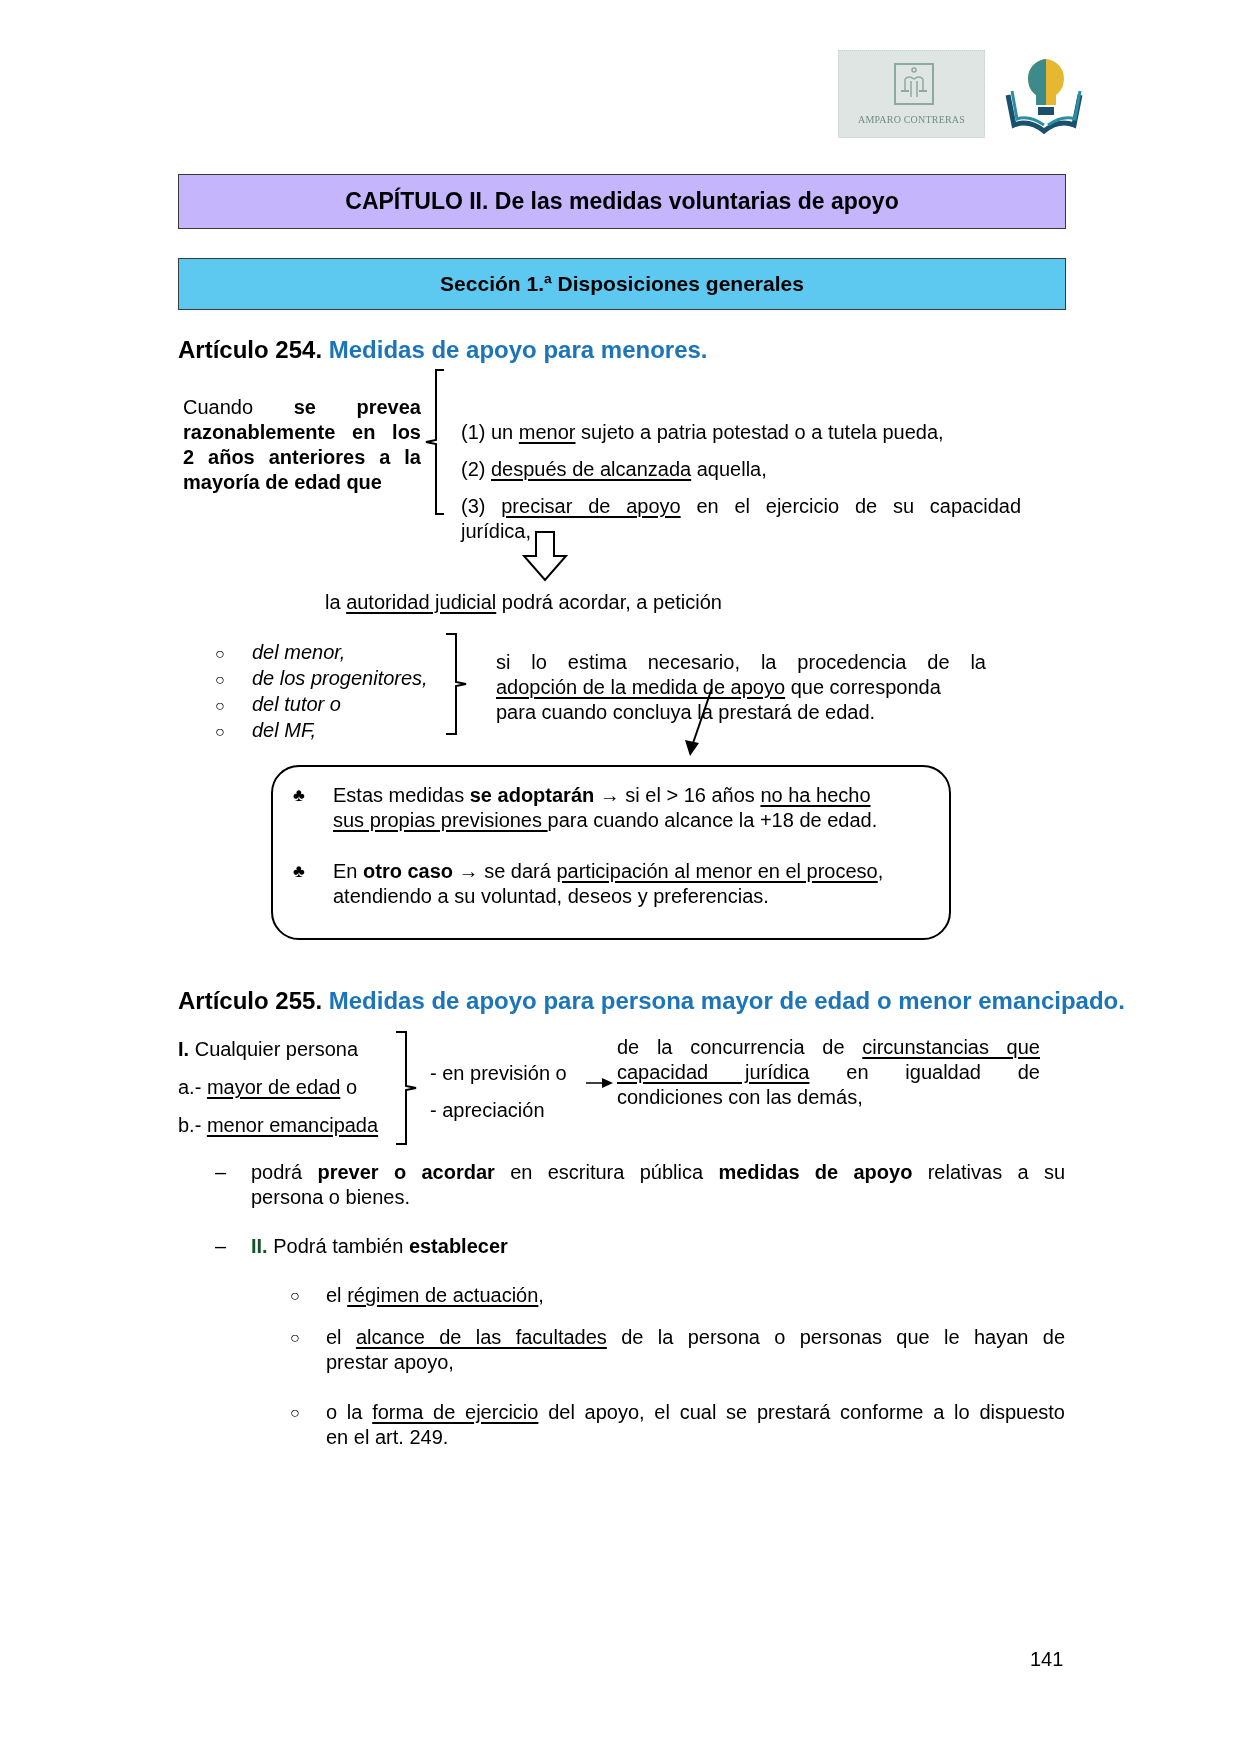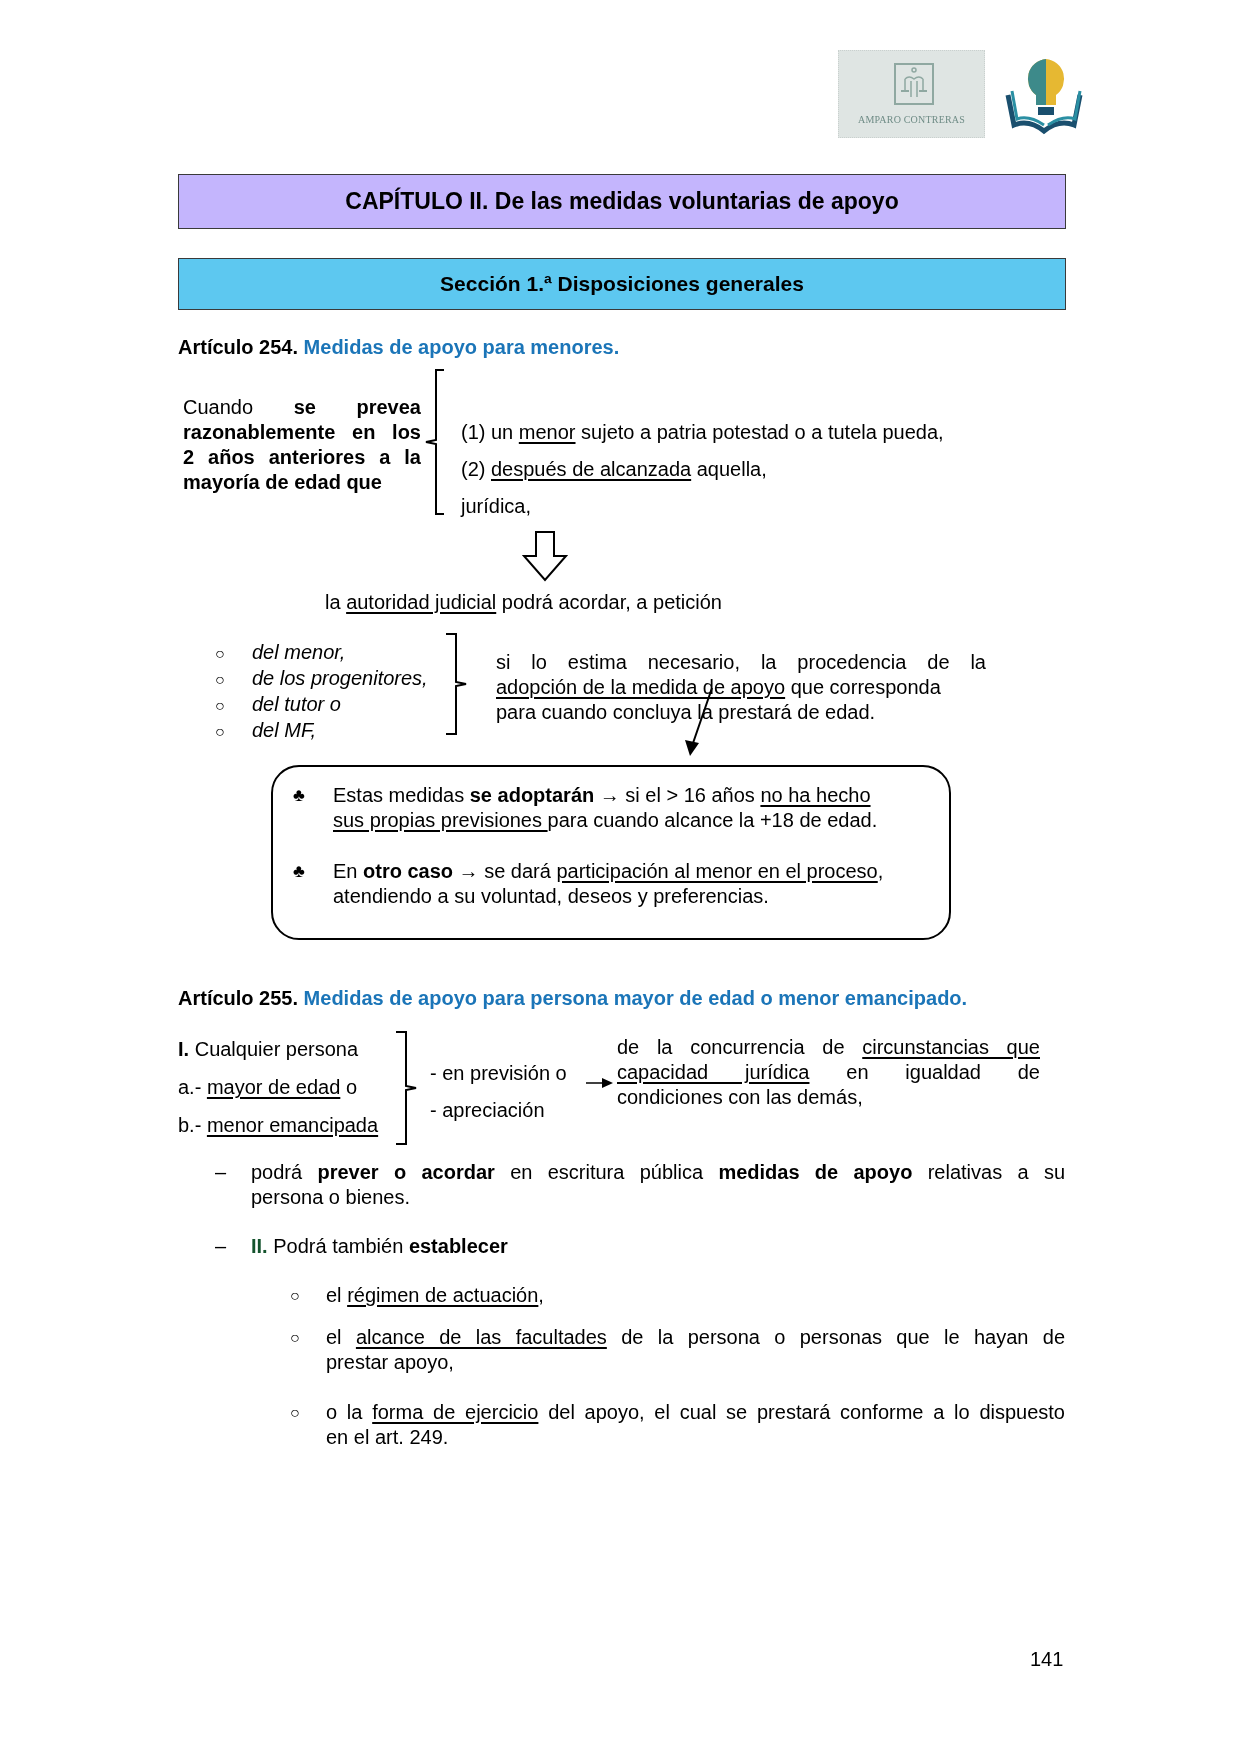--- a/index.html
+++ b/index.html
@@ -27,21 +27,21 @@
   .logo-bulb { left: 1000px; top: 55px; width: 92px; height: 80px; }
 
   
   .bar {
     left: 178px; width: 888px; border: 1.5px solid #3a3a3a; box-sizing: border-box;
     text-align: center; font-weight: bold; display: flex; align-items: center; justify-content: center;
   }
   .bar.green { top: 174px; height: 55px; background: #c4b5fd; font-size: 23px; }
   .bar.blue  { top: 258px; height: 52px; background: #5dc8f0; font-size: 21px; }
 
-  .art-title { left: 178px; font-size: 20px; font-weight: bold; }
+  .art-title { left: 178px; font-size: 24px; font-weight: bold; }
   .art-title .blue { color: #1b75b8; }
 
   .t { font-size: 20px; line-height: 25px; }
   .just-all { text-align: justify; text-align-last: justify; }
 
   .bullet-o { font-size: 16px; }
 
   .rbox {
     left: 271px; top: 765px; width: 680px; height: 175px; box-sizing: border-box;
     border: 2px solid #000; border-radius: 28px;
@@ -95,20 +95,21 @@
 </svg>
 
 <div class="abs t" style="left:461px; top:380px; width:560px;">
   <div style="margin-bottom:12px;margin-top:40px;">
     <span>(1) un </span><u>menor</u><span> sujeto a patria potestad o a tutela pueda,</span>
   </div>
   <div style="margin-bottom:12px;">
     <span>(2) </span><u>después de alcanzada</u><span> aquella,</span>
   </div>
   <div>
+    <div class="just-all"><span>(3) </span><u>precisar de apoyo</u><span> en el ejercicio de su capacidad</span></div>
     <div>jurídica,</div>
   </div>
 </div>
 
 <svg class="abs" style="left:520px; top:530px;" width="50" height="52">
   <path d="M16 2 H34 V26 H46 L25 50 L4 26 H16 Z" fill="#fff" stroke="#000" stroke-width="2"></path>
 </svg>
 
 <div class="abs t" style="left:325px; top:590px;">
   <span>la </span><u>autoridad judicial</u><span> podrá acordar, a petición</span>

